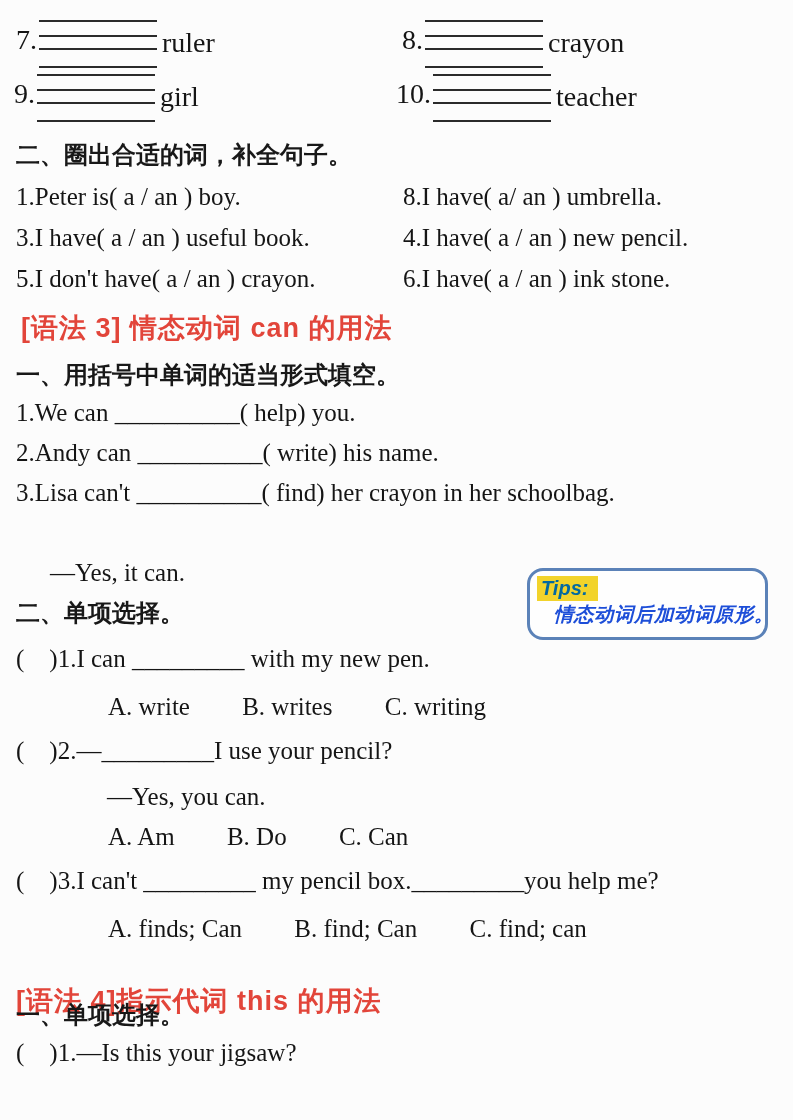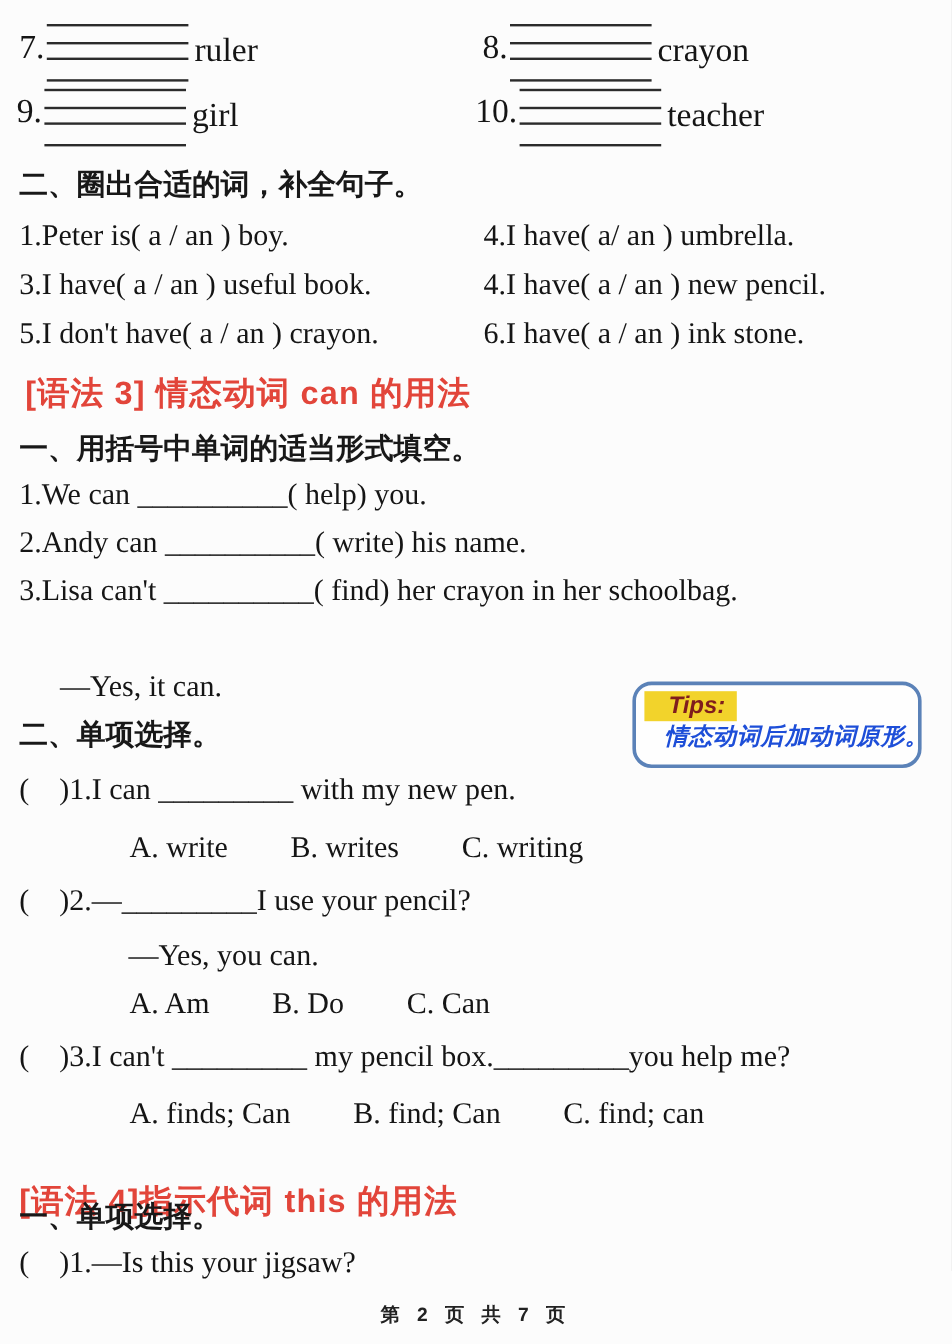--- a/index.html
+++ b/index.html
@@ -34,24 +34,24 @@
   .w-word{font-size:28px;line-height:1;margin-bottom:11px;margin-left:5px;}
   
   .opts span{margin-right:46px;}
   .opts span:last-child{margin-right:0;}
   
   .tips-box{
     position:absolute;left:527px;top:568px;width:241px;height:72px;
     border:3px solid #5b82b8;border-radius:16px;background:#fefefe;box-sizing:border-box;
   }
   .tips-label{
-    display:inline-block;background:#f2d32b;color:#7f1d1d;
+    display:inline-block;background:#f2d32b;color:#0369a1;
     font-family:"Liberation Sans","DejaVu Sans",sans-serif;
     font-weight:700;font-style:italic;font-size:20px;line-height:22px;
-    padding:1px 10px 2px 20px;margin:5px 0 0 7px;
+    padding:1px 10px 2px 4px;margin:5px 0 0 7px;
   }
   .tips-text{
     display:block;color:#1d4ed8;
     font-family:"Liberation Sans","DejaVu Sans",sans-serif;
     font-weight:700;font-style:italic;font-size:19.5px;line-height:22px;
     margin:2px 4px 0 24px;letter-spacing:0.5px;white-space:nowrap;text-align:right;
   }
   .footer{
     position:absolute;left:0;top:1086px;width:100%;text-align:center;
     font-family:"Liberation Sans","DejaVu Sans",sans-serif;
@@ -99,21 +99,21 @@
         <i class="g1"></i>
         <i class="g2"></i>
         <i class="g3"></i>
         <i class="g4"></i>
       </span>
     <span class="w-word">teacher</span>
   </div>
 
   <div class="abs cn-title" style="left:16px;top:140px;text-align:center;">二、圈出合适的词，补全句子。</div>
   <div class="abs en pre" style="left:16px;top:182px;">1.Peter is( a / an ) boy.</div>
-  <div class="abs en pre" style="left:403px;top:182px;">4.I have( a/ an ) umbrella.</div>
+  <div class="abs en pre" style="left:403px;top:182px;">8.I have( a/ an ) umbrella.</div>
   <div class="abs en pre" style="left:16px;top:223px;">3.I have( a / an ) useful book.</div>
   <div class="abs en pre" style="left:403px;top:223px;">4.I have( a / an ) new pencil.</div>
   <div class="abs en pre" style="left:16px;top:264px;">5.I don't have( a / an ) crayon.</div>
   <div class="abs en pre" style="left:403px;top:264px;">6.I have( a / an ) ink stone.</div>
 
   <div class="abs red-head" style="left:21px;top:312px;">[语法 3] 情态动词 can 的用法</div>
   <div class="abs cn-title" style="left:16px;top:360px;">一、用括号中单词的适当形式填空。</div>
   <div class="abs en pre" style="left:16px;top:398px;">1.We can __________( help) you.</div>
   <div class="abs en pre" style="left:16px;top:438px;">2.Andy can __________( write) his name.</div>
   <div class="abs en pre" style="left:16px;top:478px;">3.Lisa can't __________( find) her crayon in her schoolbag.</div>
@@ -144,15 +144,14 @@
   <div class="abs en opts" style="left:108px;top:914px;">
     <span>A. finds; Can</span>
     <span>B. find; Can</span>
     <span>C. find; can</span>
   </div>
 
   <div class="abs red-head" style="left:16px;top:956px;margin-top:29px;">[语法 4]指示代词 this 的用法</div>
   <div class="abs cn-title" style="left:16px;top:1000px;">一、单项选择。</div>
   <div class="abs en pre" style="left:16px;top:1038px;">(    )1.—Is this your jigsaw?</div>
 
-  <div class="footer">第 2 页 共 7 页</div>
 
 </div>
 
 </body></html>

